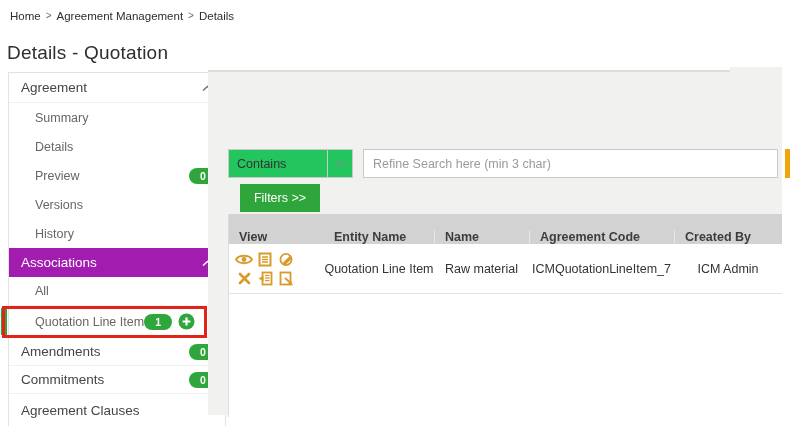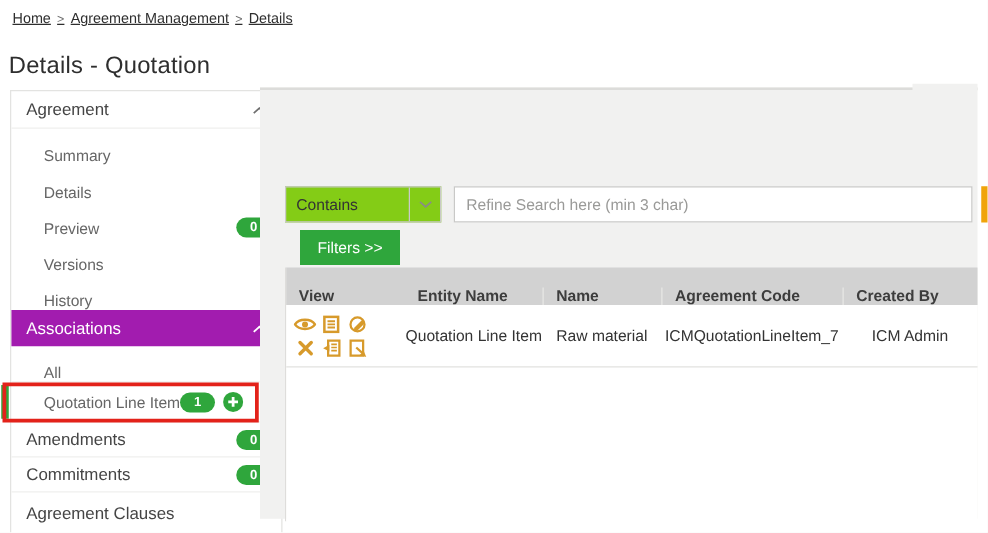--- a/index.html
+++ b/index.html
@@ -1,33 +1,33 @@
 <!DOCTYPE html>
 <html><head>
 <meta charset="utf-8">
 <style>
   * { margin:0; padding:0; box-sizing:border-box; }
   html,body { width:790px; height:426px; background:#fff; overflow:hidden;
               font-family:"Liberation Sans", sans-serif; position:relative; }
 
   
-  .breadcrumb { position:absolute; left:10px; top:9px; font-size:11.5px; color:#2e2e2e;text-decoration:underline; }
+  .breadcrumb { position:absolute; left:10px; top:9px; font-size:11.5px; color:#2e2e2e; }
   .breadcrumb span { vertical-align:middle; }
   .crumb-sep { color:#6b6b6b; margin:0 5px; font-size:10px; }
 
   
   .page-title { position:absolute; left:7px; top:42px; font-size:19px; color:#2e2e2e; letter-spacing:.2px; }
 
   
   .sidebar { position:absolute; left:8px; top:72px; width:218px; height:354px;
              background:#fff; border:1px solid #e3e3e1; border-bottom:none; overflow:hidden; }
   .side-row { display:flex; align-items:center; }
   .section-header { height:30px; padding:0 12px; font-size:13.5px; color:#454545;
                     border-bottom:1px solid #f0f0ee; justify-content:space-between; cursor:pointer; }
-  .sub-item { height:29px; padding:0 8px 0 26px; font-size:12.5px; color:#666; cursor:pointer;align-items:flex-end; }
+  .sub-item { height:29px; padding:0 8px 0 26px; font-size:12.5px; color:#666; cursor:pointer; }
   .sub-item .grow, .section-header .grow, .lower-row .grow { flex:1; }
   .assoc-header { height:29px; padding:0 12px; font-size:13.5px; background:#a21caf; color:#fff;
                   justify-content:space-between; cursor:pointer; }
   .qli-row { height:32px; padding:0 8px 0 26px; font-size:12.5px; color:#666; position:relative; cursor:pointer; border-bottom:1px solid #f0f0ee; }
   .lower-row { height:28px; padding:0 8px 0 12px; font-size:13.5px; color:#454545;
                border-bottom:1px solid #f0f0ee; cursor:pointer; }
   .clauses-row { height:33px; border-bottom:none; }
 
   .badge { min-width:28px; height:16px; line-height:16px; border-radius:9px; background:#2fa63c;
            color:#fff; font-size:10.5px; font-weight:bold; text-align:center; display:inline-block; }
@@ -38,21 +38,21 @@
   .selected-bar { position:absolute; left:1px; top:308px; width:6px; height:27px; background:#2fa63c; z-index:4; }
   .annotation-box { position:absolute; left:2px; top:306px; width:205px; height:32px;
                     border:3px solid #e3221a; z-index:6; pointer-events:none; }
 
   
   .main-panel { position:absolute; left:208px; top:70px; width:574px; height:345px;
                 background:#f1f1f0; border-top:2px solid #dcdcda; }
   .panel-top-tab { position:absolute; left:730px; top:67px; width:52px; height:6px; background:#f1f1f0; }
 
   .search-row { position:absolute; left:20px; top:77px; height:29px; display:flex; align-items:stretch; }
-  .operator-select { width:125px; background:#84cc16; border:1px solid #c9c9c7; display:flex; cursor:pointer; }
+  .operator-select { width:125px; background:#22c55e; border:1px solid #c9c9c7; display:flex; cursor:pointer; }
   .operator-label { flex:1; font-size:12.5px; color:#333; display:flex; align-items:center; padding-left:8px; }
   .operator-chevron { width:25px; border-left:1px solid #c9c9c7; display:flex; align-items:center; justify-content:center; }
   .search-input { width:415px; margin-left:10px; border:1px solid #c9c9c7; padding-left:9px;
                   font-size:12.5px; color:#a21caf; font-family:"Liberation Sans", sans-serif; outline:none; }
   .search-input::placeholder { color:#9a9a98; }
   .icon-btn { border:none; background:#f0a40a; display:flex; align-items:center; justify-content:center; cursor:pointer; }
   .btn-search { width:27px; margin-left:7px; }
   .btn-clear { width:26px; margin-left:4px; }
 
   .filters-btn { position:absolute; left:32px; top:112px; width:80px; height:28px; background:#2fa63c;

